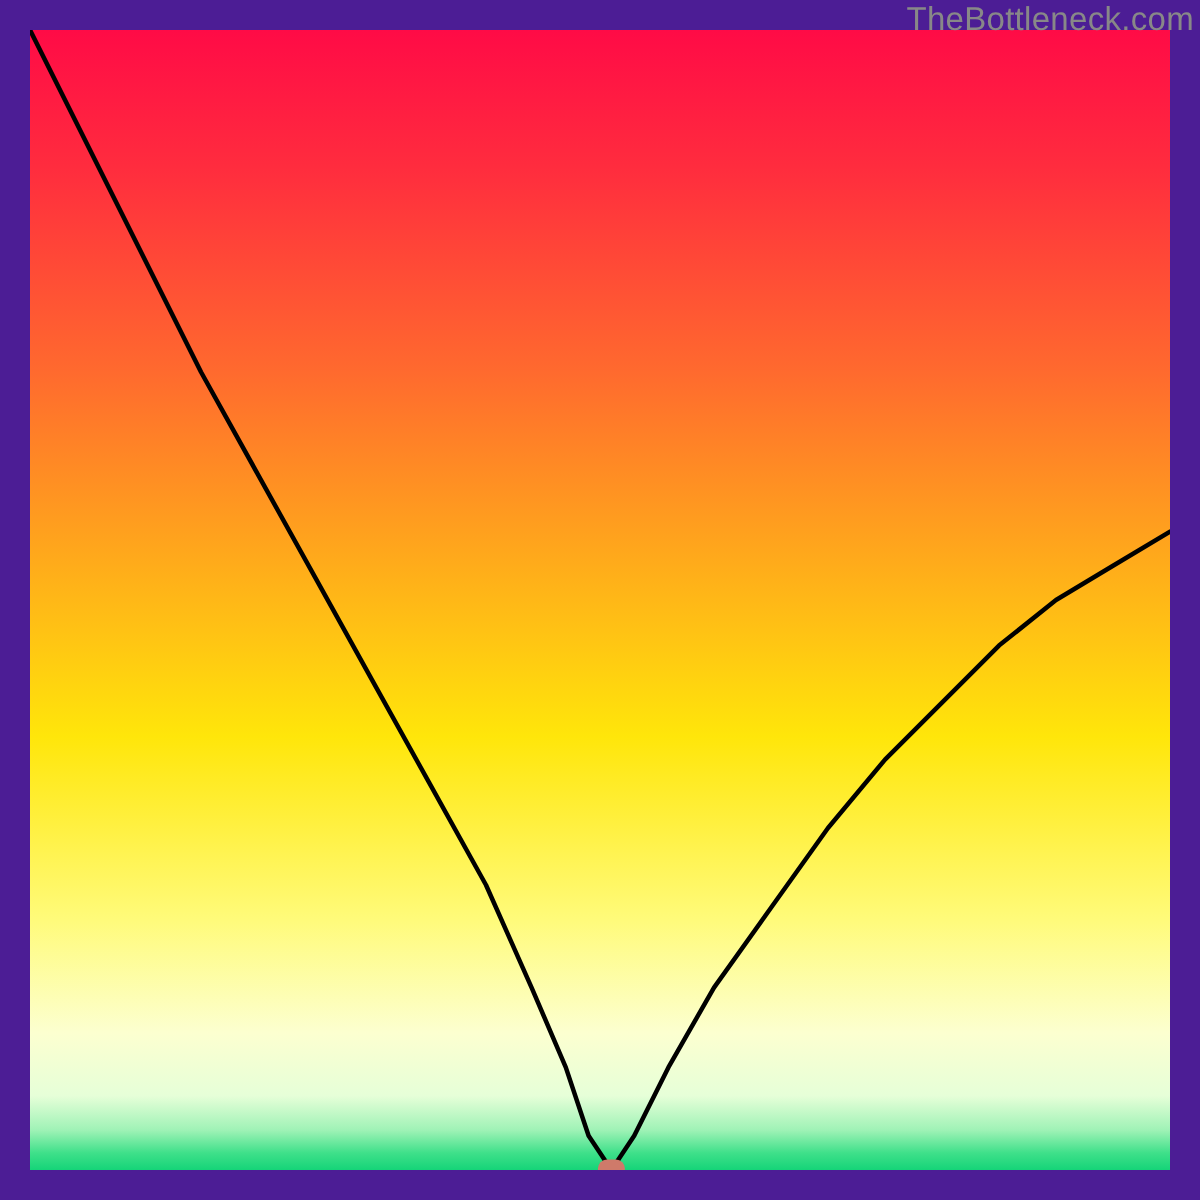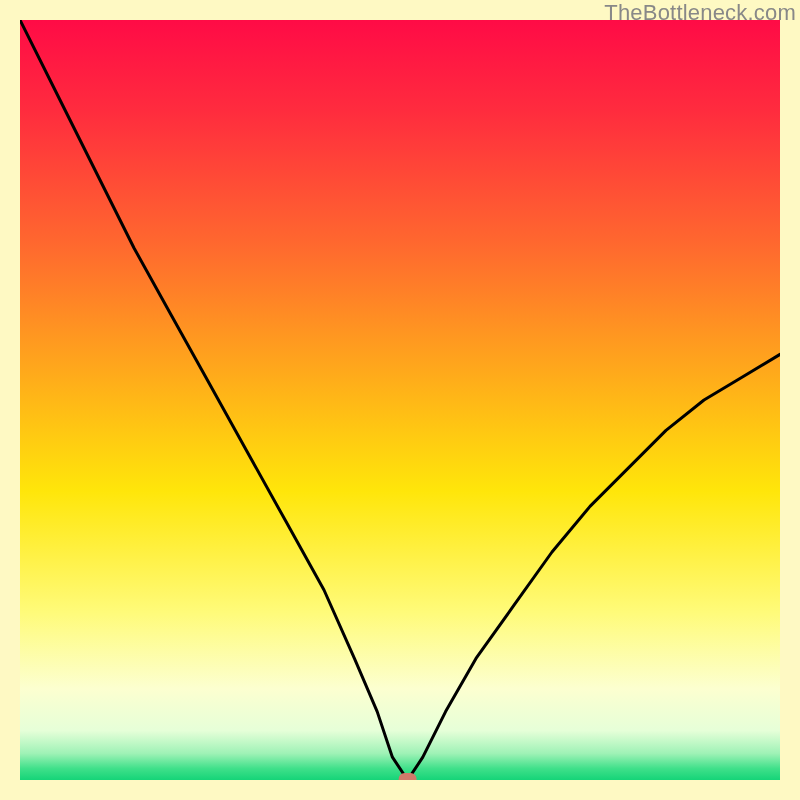--- a/index.html
+++ b/index.html
@@ -7,21 +7,21 @@
     padding: 0;
     width: 800px;
     height: 800px;
     background: #000;
     overflow: hidden;
   }
   .frame {
     position: relative;
     width: 800px;
     height: 800px;
-    background: #fef9c3;
+    background: #4c1d95;
   }
   .plot-area {
     position: absolute;
     left: 20px;
     top: 20px;
     width: 760px;
     height: 760px;
   }
   .watermark {
     position: absolute;

